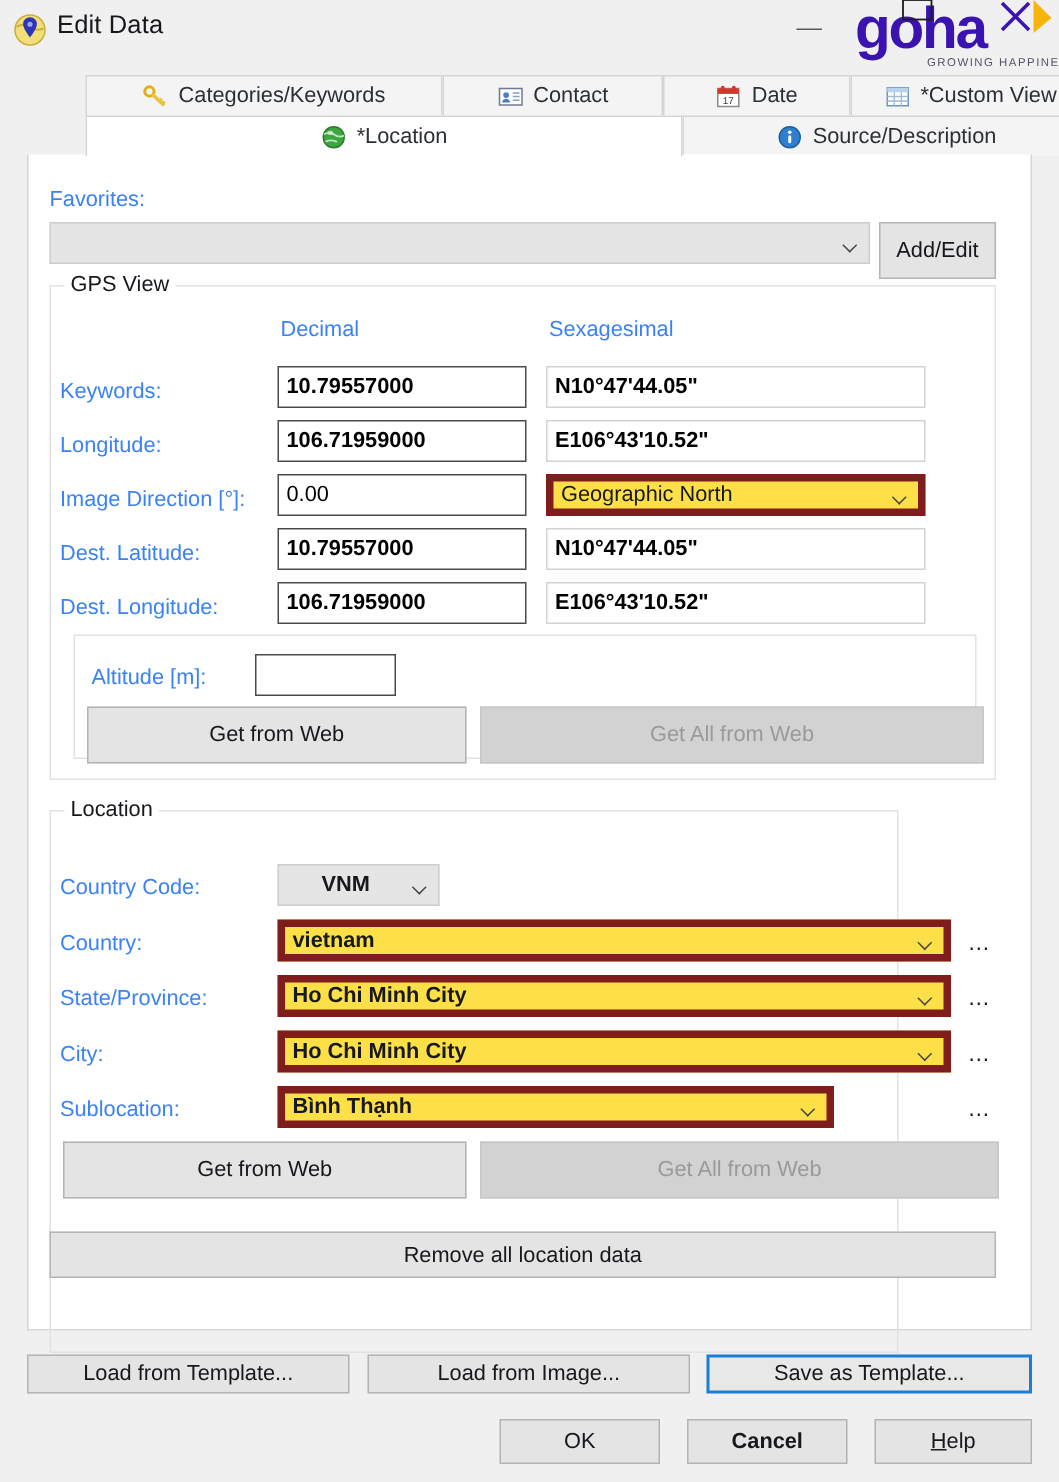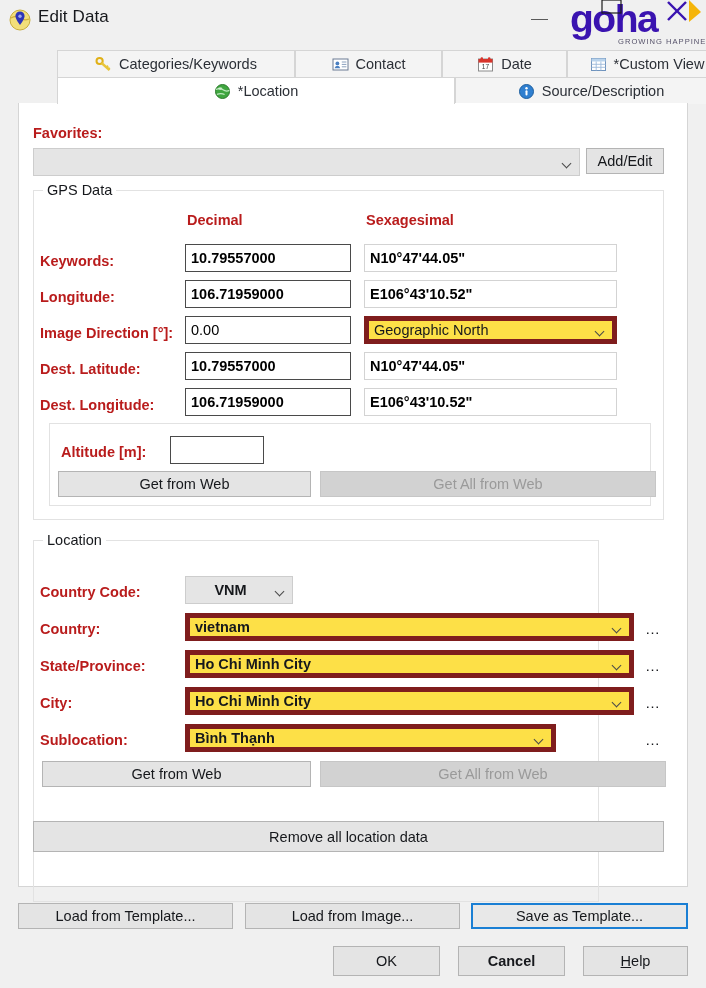--- a/index.html
+++ b/index.html
@@ -36,21 +36,21 @@
   .tab .ticon{width:17px;height:17px;margin-right:7px;flex:0 0 auto;position:relative;}
   .tab .tlabel{white-space:nowrap;}
 
   
   .panel{
     position:absolute;left:18px;top:103px;width:670px;height:784px;
     background:#ffffff;border:1px solid #d5d5d5;border-top:none;box-sizing:border-box;
   }
 
   
-  .lbl{position:absolute;font-size:14.5px;color:#b91c1c;white-space:nowrap;font-weight:bold;}
+  .lbl{position:absolute;font-size:14.5px;color:#3b82f6;white-space:nowrap;}
 
   .tbox{
     position:absolute;box-sizing:border-box;background:#fff;
     border:1px solid #d3d3d3;height:28px;
     display:flex;align-items:center;padding:0 5px;
     font-size:14.5px;color:#000;white-space:nowrap;overflow:hidden;
   }
   .tbox.dark{border:1px solid #4a4a4a;}
   .tbox.bold{font-weight:bold;}
 
@@ -65,21 +65,21 @@
   .combo .chev{
     position:absolute;right:7px;top:50%;margin-top:-2px;width:9px;height:5px;
   }
   .combo .chev:before{
     content:"";position:absolute;left:0;top:0;width:6px;height:6px;
     border-left:1.4px solid #4a4a4a;border-bottom:1.4px solid #4a4a4a;
     transform:rotate(-45deg);
   }
 
   .btn{
-    position:absolute;box-sizing:border-box;height:26px;
+    position:absolute;box-sizing:border-box;height:38px;
     background:#e4e4e4;border:1px solid #b4b4b4;
     display:flex;align-items:center;justify-content:center;
     font-size:14.5px;color:#16181c;cursor:default;white-space:nowrap;
   }
   .btn.disabled{background:#d2d2d2;border-color:#c6c6c6;color:#9a9a9a;}
   .btn.focus{border:2px solid #1a7fd4;background:#e8e8e8;}
   .btn u{text-decoration:underline;}
 
   .dots{
     position:absolute;font-size:15px;color:#16181c;letter-spacing:1.6px;
@@ -211,21 +211,21 @@
   <div class="panel">
 
     <span class="lbl" style="left:14px;top:22px;">Favorites:</span>
     <div class="combo grey" style="left:14px;top:45px;width:547px;">
       <span></span>
       <span class="chev"></span>
     </div>
     <div class="btn" style="left:567px;top:45px;width:78px;">Add/Edit</div>
 
     <div class="group" style="left:14px;top:87px;width:631px;height:330px;">
-      <span class="gtitle">GPS Data</span>
+      <span class="gtitle">GPS View</span>
     </div>
 
     <span class="lbl" style="left:168px;top:109px;">Decimal</span>
     <span class="lbl" style="left:347px;top:109px;">Sexagesimal</span>
 
     <span class="lbl" style="left:21px;top:150px;">Keywords:</span>
     <div class="tbox dark bold" style="left:166px;top:141px;width:166px;">10.79557000</div>
     <div class="tbox bold" style="left:345px;top:141px;width:253px;">N10°47'44.05"</div>
 
     <span class="lbl" style="left:21px;top:186px;">Longitude:</span>

